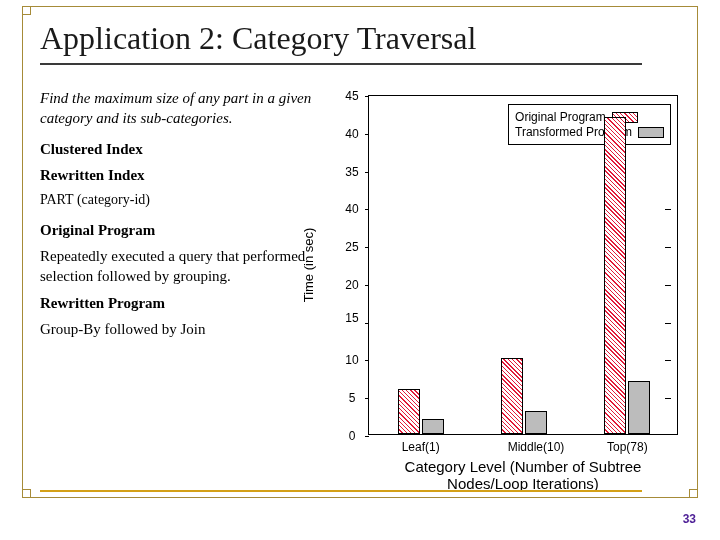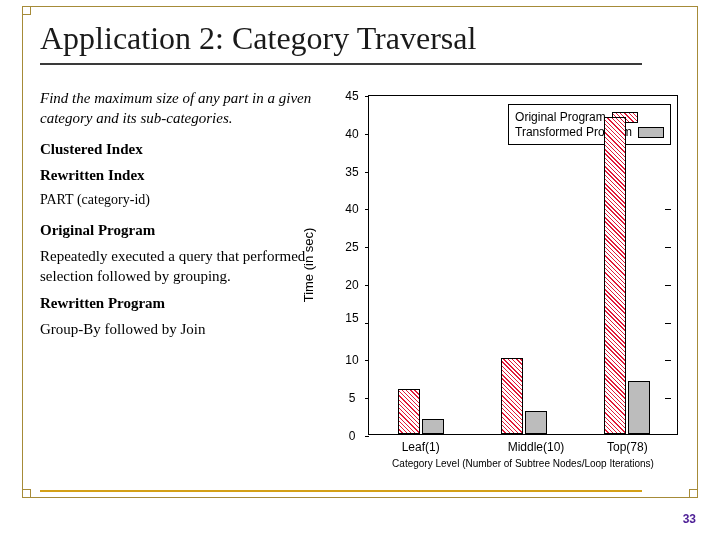--- a/index.html
+++ b/index.html
@@ -108,21 +108,21 @@
     margin-top: 6px;
     color: #000;
   }
   .xlabel {
     position: absolute;
     top: 363px;
     left: 58px;
     width: 310px;
     text-align: center;
     font-family: Arial, sans-serif;
-    font-size: 10px;
+    font-size: 15px;
     color: #000;
   }
   .ylabel {
     position: absolute;
     left: -2px;
     top: 170px;
     transform: rotate(-90deg) translate(-50%, -50%);
     transform-origin: left top;
     font-family: Arial, sans-serif;
     font-size: 13px;

